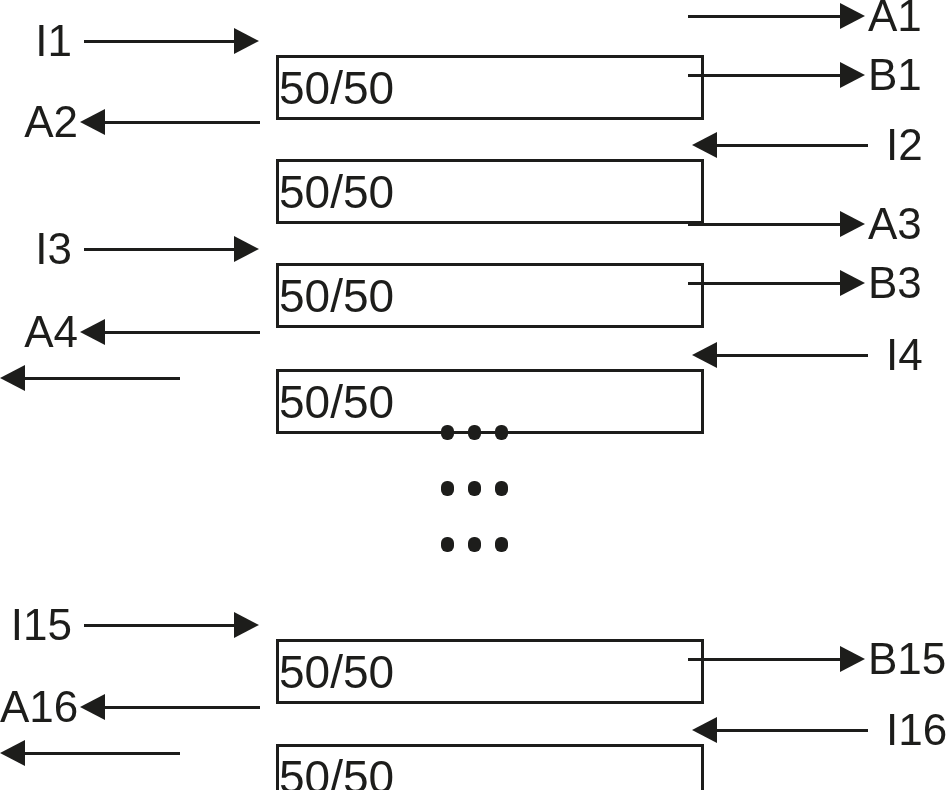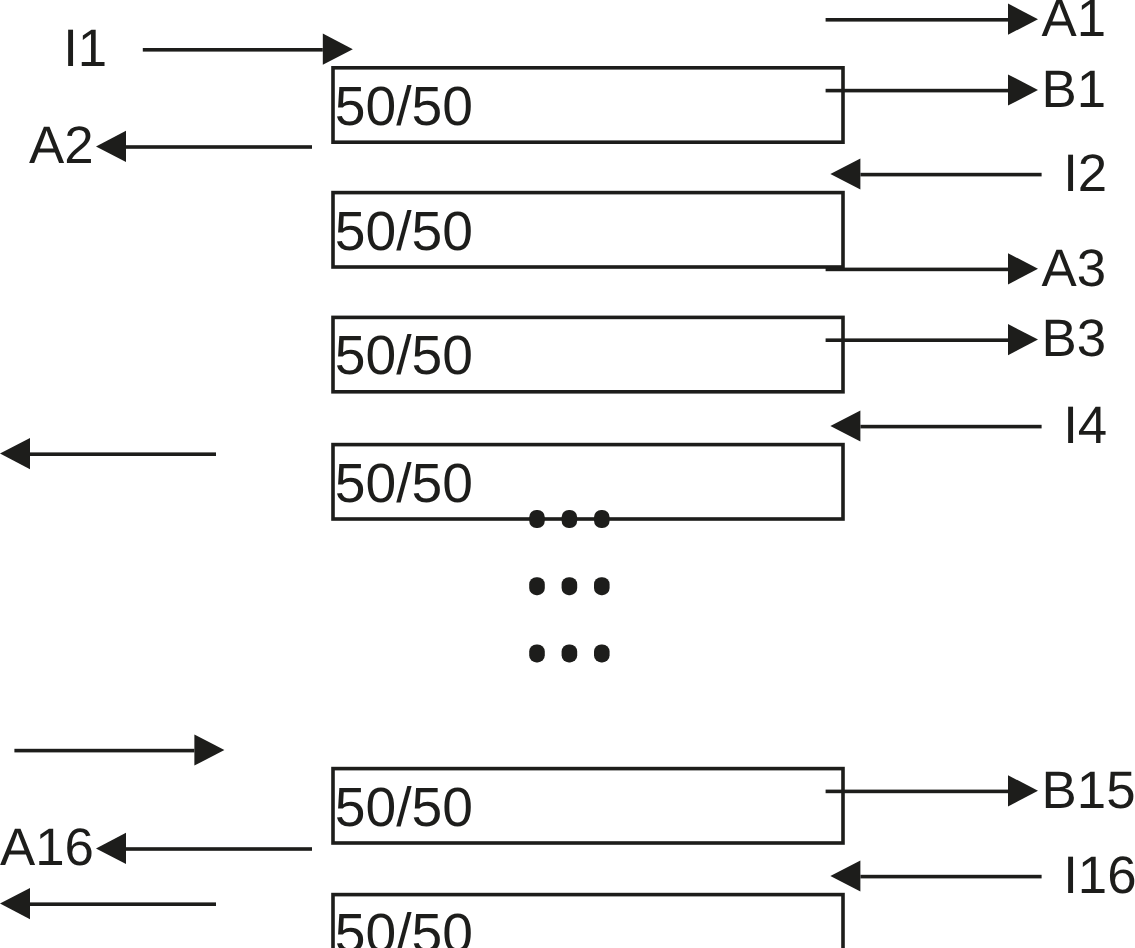--- a/index.html
+++ b/index.html
@@ -19,21 +19,21 @@
   .ratio { font-size:46px; line-height:1; letter-spacing:0px; }
   .lbl { font-size:44px; line-height:1; white-space:nowrap; }
   .conn { position:absolute; display:flex; align-items:center; transform:translateY(-50%); }
   .wire { height:3px; background:var(--ink); flex:0 0 auto; }
   .tri { width:0; height:0; flex:0 0 auto; }
   .tri-right { border-top:13px solid transparent; border-bottom:13px solid transparent; border-left:25px solid var(--ink); }
   .tri-left  { border-top:13px solid transparent; border-bottom:13px solid transparent; border-right:25px solid var(--ink); }
 
   
   .in-ltr  { left:0;   top:33px; }
-  .in-ltr .lbl  { width:72px; text-align:center;padding-left:35px; }
+  .in-ltr .lbl  { width:72px; text-align:right; }
   .in-ltr .wire { width:150px; margin-left:12px; }
   .outA-ltr { left:688px; top:8px; }
   .outB-ltr { left:688px; top:55px;margin-top:12px; }
   .outA-ltr .wire, .outB-ltr .wire { width:152px; }
   .outA-ltr .lbl, .outB-ltr .lbl { margin-left:3px; }
 
   
   .outA-rtl { left:0; top:10px; }
   .outB-rtl { left:0; top:56px; }
   .outA-rtl .lbl, .outB-rtl .lbl { width:78px; text-align:right; padding-right:2px; }
@@ -83,36 +83,46 @@
       <span class="ratio">50/50</span>
     </div>
     <div class="conn in-rtl">
       <span class="tri tri-left"></span>
       <span class="wire"></span>
       <span class="lbl">I2</span>
     </div>
   </div>
 
   <div class="row" style="top:216px">
+    <div class="conn in-ltr">
+      <span class="lbl">I3</span>
+      <span class="wire"></span>
+      <span class="tri tri-right"></span>
+    </div>
     <div class="box">
       <span class="ratio">50/50</span>
     </div>
     <div class="conn outA-ltr">
       <span class="wire"></span>
       <span class="tri tri-right"></span>
       <span class="lbl">A3</span>
     </div>
     <div class="conn outB-ltr">
       <span class="wire"></span>
       <span class="tri tri-right"></span>
       <span class="lbl">B3</span>
     </div>
   </div>
 
   <div class="row" style="top:322px">
+    <div class="conn outA-rtl">
+      <span class="lbl">A4</span>
+      <span class="tri tri-left"></span>
+      <span class="wire"></span>
+    </div>
     <div class="conn outB-rtl">
       <span class="tri tri-left"></span>
       <span class="wire"></span>
     </div>
     <div class="box">
       <span class="ratio">50/50</span>
     </div>
     <div class="conn in-rtl">
       <span class="tri tri-left"></span>
       <span class="wire"></span>
@@ -133,20 +143,21 @@
     </div>
     <div class="dot-row">
       <i class="dot"></i>
         <i class="dot"></i>
         <i class="dot"></i>
     </div>
   </div>
 
   <div class="row" style="top:592px">
     <div class="conn in-ltr">
+      <span class="lbl">I15</span>
       <span class="wire"></span>
       <span class="tri tri-right"></span>
     </div>
     <div class="box">
       <span class="ratio">50/50</span>
     </div>
     <div class="conn outB-ltr">
       <span class="wire"></span>
       <span class="tri tri-right"></span>
       <span class="lbl">B15</span>

